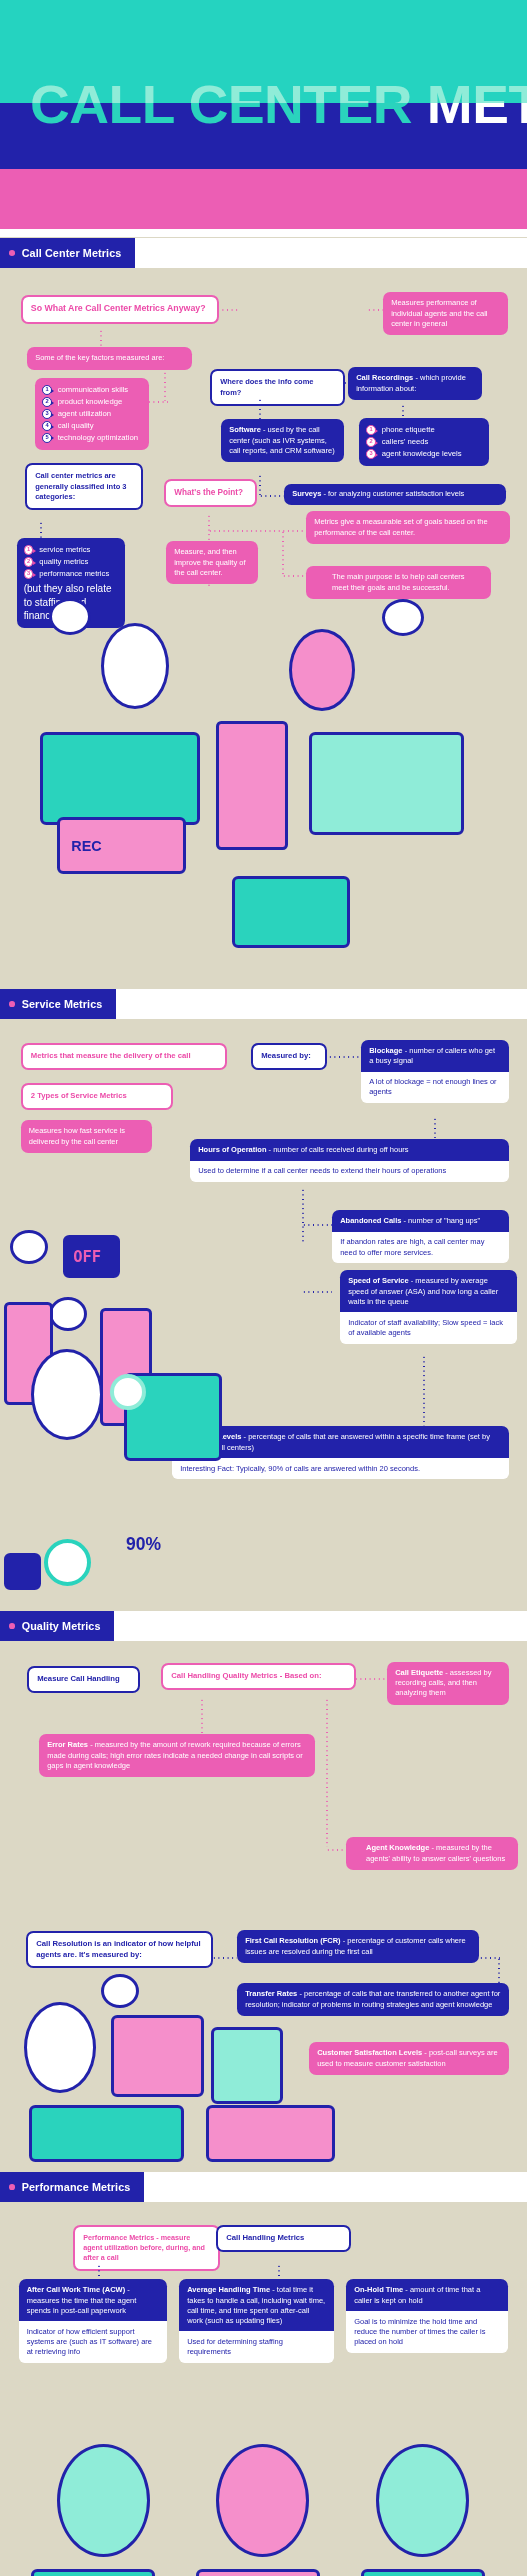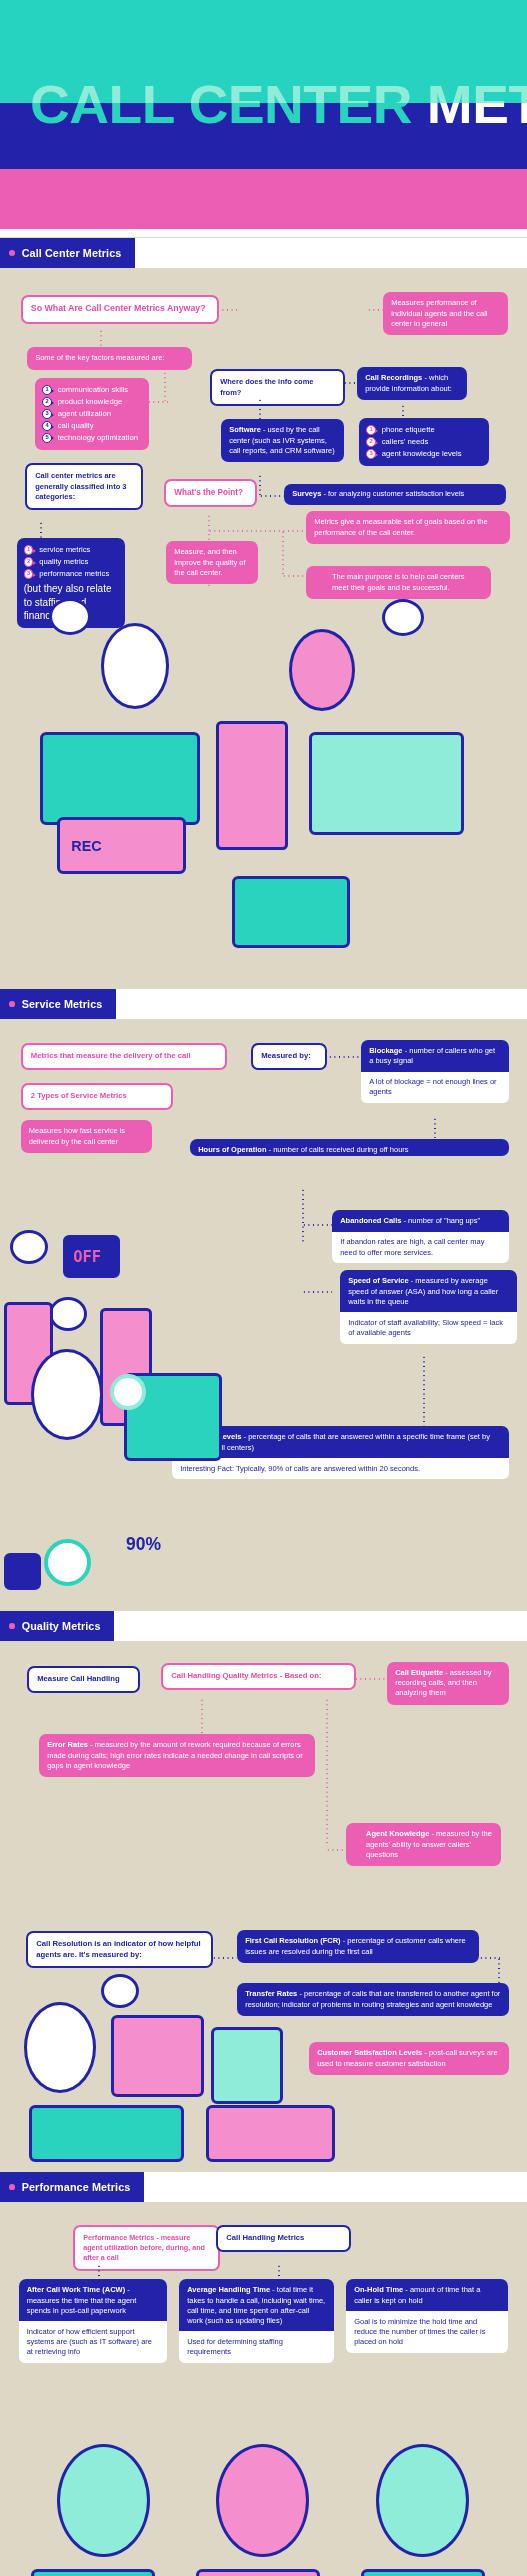--- a/index.html
+++ b/index.html
@@ -187,21 +187,21 @@
       </ul>
     </div>
 
     <div class="dots-v c-pink" style="left:164px; top:103px; height:30px;"></div>
     <div class="dots-h c-pink" style="left:147px; top:133px; width:20.6px;"></div>
 
     <div class="box b-white-blue" style="left:210px; top:101px; width:135px;">Where does the info come from?</div>
 
     <div class="dots-h c-blue" style="left:343px; top:114px; width:15.5px;"></div>
 
-    <div class="box b-blue" style="left:357px; top:99px; width:110px;border-radius:7px;">
+    <div class="box b-blue" style="left:348px; top:99px; width:134px;border-radius:7px;">
       <b>Call Recordings</b><span> - which provide information about:</span>
     </div>
 
     <div class="dots-v c-blue" style="left:402px; top:136px; height:14.4px;"></div>
 
     <div class="box b-blue" style="left:359px; top:150px; width:130px; padding:5.2px 7.2px;">
       <ul class="numlist">
         <li>
             <span class="num num-on-blue">1</span>
             <span>phone etiquette</span>
@@ -294,20 +294,21 @@
     </div>
 
     <div class="box b-white-pink" style="left:20.6px; top:64px; width:152px; font-size:7.7px;">2 Types of Service Metrics</div>
 
     <div class="box b-pink" style="left:20.6px; top:101px; width:131px;">Measures how fast service is delivered by the call center</div>
 
     <div class="dots-v c-blue" style="left:434px; top:98px; height:20.6px;"></div>
 
     <div class="box b-blue" style="left:190px; top:120px; width:319px; padding-bottom:0;">
       <b>Hours of Operation</b><span> - number of calls received during off hours</span>
+      <span class="sub">Used to determine if a call center needs to extend their hours of operations</span>
     </div>
 
     <div class="dots-v c-blue" style="left:302px; top:169px; height:57px;"></div>
     <div class="dots-h c-blue" style="left:302px; top:205px; width:30px;"></div>
 
     <div class="box b-blue" style="left:332px; top:191px; width:177px; padding-bottom:0;">
       <b>Abandoned Calls</b><span> - number of "hang ups"</span>
       <span class="sub">If abandon rates are high, a call center may need to offer more services.</span>
     </div>
 
@@ -360,21 +361,21 @@
 
     <div class="dots-v c-pink" style="left:201px; top:57px; height:37px;"></div>
     <div class="dots-v c-pink" style="left:326px; top:57px; height:149px;"></div>
 
     <div class="box b-pink" style="left:39px; top:93px; width:276px;">
       <b>Error Rates</b><span> - measured by the amount of rework required because of errors made during calls; high error rates indicate a needed change in call scripts or gaps in agent knowledge</span>
     </div>
 
     <div class="dots-h c-pink" style="left:326px; top:208px; width:21.6px;"></div>
 
-    <div class="box b-pink" style="left:346px; top:182px; width:155px;padding-left:20px;">
+    <div class="box b-pink" style="left:346px; top:196px; width:172px;padding-left:20px;">
       <b>Agent Knowledge</b><span> - measured by the agents' ability to answer callers' questions</span>
     </div>
 
     <div class="box b-white-blue" style="left:26px; top:290px; width:187px; font-size:7.7px;">Call Resolution is an indicator of how helpful agents are. It's measured by:</div>
 
     <div class="dots-h c-blue" style="left:212px; top:316px; width:25px;"></div>
 
     <div class="box b-blue" style="left:237px; top:289px; width:242px;">
       <b>First Call Resolution (FCR)</b><span> - percentage of customer calls where issues are resolved during the first call</span>
     </div>

